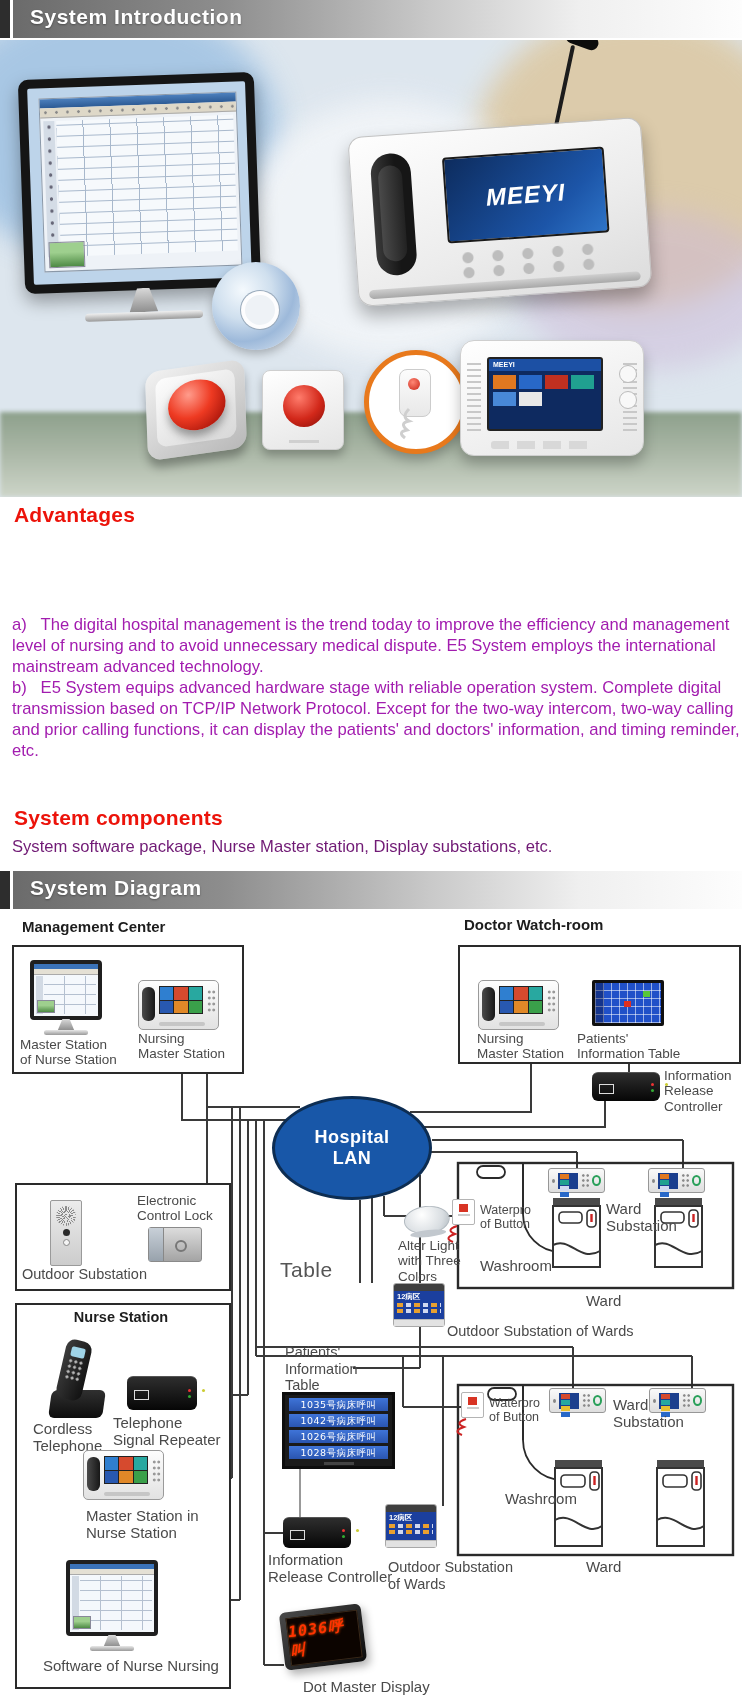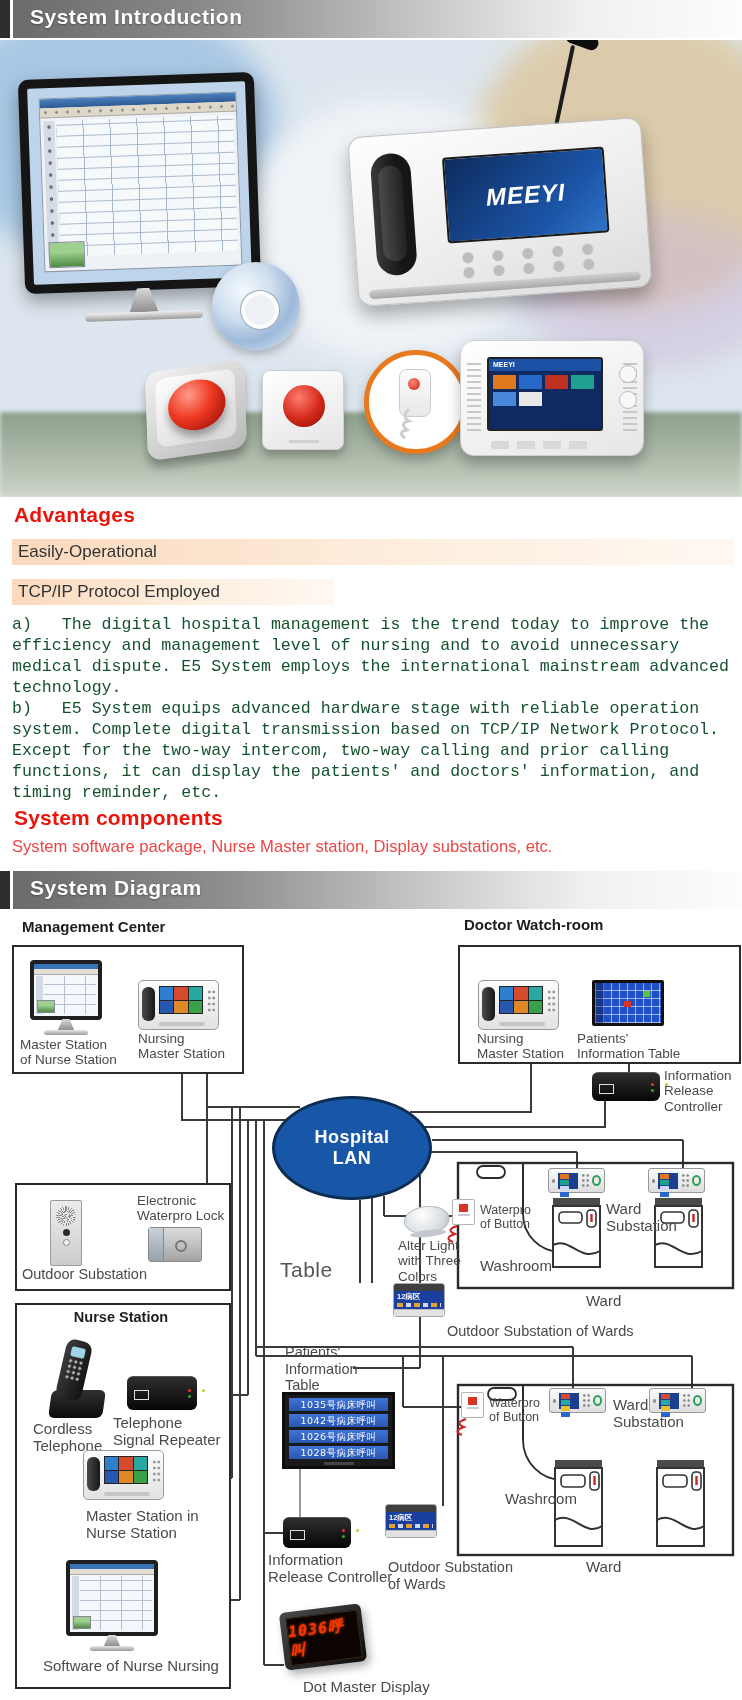--- a/index.html
+++ b/index.html
@@ -12,23 +12,23 @@
   .banner::after{content:"";position:absolute;left:10px;top:0;width:3px;height:38px;background:#fff;}
   .banner .btxt{position:absolute;left:30px;top:5px;color:#fff;font-size:21px;font-weight:bold;
     letter-spacing:.5px;text-shadow:0 1px 2px rgba(0,0,0,.35);}
   
   .redhead{position:absolute;color:#ec130a;font-weight:bold;font-size:21px;letter-spacing:.2px;}
   .advrow{position:absolute;left:12px;width:722px;height:26px;display:flex;}
   .advcell{height:26px;font-size:17px;color:#333;padding:3px 0 0 6px;box-sizing:border-box;
     background:linear-gradient(90deg,#fbd9bd 0%,#fdeede 55%,#fff8f2 100%);}
   .advcell.c1{width:322px;margin-right:14px;}
   .advcell.c2{flex:1;}
-  .paras{position:absolute;left:12px;width:728px;color:#14532d;font-size:16.6px;line-height:21px;font-family:Liberation Mono, monospace;}
+  .paras{position:absolute;left:12px;width:728px;color:#a21caf;font-size:16.6px;line-height:21px;}
   .paras p{margin:0;}
-  .comptext{position:absolute;left:12px;width:728px;color:#ef4444;font-size:16.6px;}
+  .comptext{position:absolute;left:12px;width:728px;color:#701a75;font-size:16.6px;}
   
   .hero{position:absolute;left:0;top:40px;width:742px;height:457px;overflow:hidden;
     background:#dde6ee;}
   .blob{position:absolute;border-radius:50%;filter:blur(14px);}
   .hero-floor{position:absolute;left:0;top:372px;width:742px;height:85px;
     background:linear-gradient(180deg,#8da08c 0%,#a9b6a5 45%,#cdd5c8 100%);filter:blur(2px);}
   
   .h-monitor{position:absolute;left:22px;top:36px;width:236px;transform:rotate(-2deg);}
   .h-frame{background:#151515;border-radius:10px;padding:9px;box-shadow:0 8px 18px rgba(0,0,0,.35);}
   .h-scr{height:196px;background:#bdd4ea;position:relative;overflow:hidden;border-radius:2px;}
@@ -186,21 +186,21 @@
     box-sizing:border-box;gap:3px;}
   .ws-scr{width:25px;height:16px;background:#1b3f8e;display:flex;flex-wrap:wrap;gap:1px;padding:1.5px;
     box-sizing:border-box;}
   .ws-scr i{display:block;width:9px;height:5px;}
   .ws-pad{width:9px;height:15px;background-image:radial-gradient(circle,#8a8a8a 1px,transparent 1.5px);
     background-size:4.5px 5px;}
   .ws-ring{width:11px;height:11px;border-radius:50%;border:2.5px solid #2aa05a;box-sizing:border-box;}
   .dev-12{position:absolute;width:52px;border:1px solid #a8a8a8;border-radius:3px;background:#f2f2f2;
     box-sizing:border-box;}
   .d12-top{height:7px;background:#3f3f3f;border-radius:2px 2px 0 0;}
-  .d12-scr{height:18px;background:#1b3f9e;padding:2px 3px;box-sizing:border-box;}
+  .d12-scr{height:28px;background:#1b3f9e;padding:2px 3px;box-sizing:border-box;}
   .d12-title{color:#fff;font-size:7.5px;font-weight:bold;line-height:1;}
   .d12-row{margin-top:2px;height:4px;background:
     repeating-linear-gradient(90deg,#e8a030 0 6px,transparent 6px 9px,#d0d8f0 9px 14px,transparent 14px 17px);}
   .d12-bot{height:6px;background:#e2e2e2;border-top:1px solid #bbb;}
   .dev-alter{position:absolute;width:46px;transform:rotate(-6deg);}
   .al-dome{width:44px;height:26px;border-radius:50%;border:1px solid #b2bac0;
     background:radial-gradient(circle at 40% 28%,#ffffff,#d8dde1 65%,#aeb6bc);}
   .al-base{width:36px;height:7px;margin:-4px auto 0;border-radius:50%;background:#c2c8ce;}
   .dev-wp{position:absolute;width:23px;height:26px;background:#fff;border:1.5px solid #b4b4b4;
     border-radius:2px;box-sizing:border-box;}
@@ -295,24 +295,22 @@
     <div class="btns">
         <i></i>
         <i></i>
       </div>
     <div class="brow"></div>
   </div>
 </div>
 
 <div class="redhead" style="left:14px;top:503px;">Advantages</div>
 <div class="advrow" style="top:539px;">
-  <div class="advcell c2">Easily-Operational</div>
 </div>
 <div class="advrow" style="top:579px;">
-  <div class="advcell c1">TCP/IP Protocol Employed</div>
 </div>
 <div class="paras" style="top:614px;">
   <p>a)&nbsp;&nbsp;&nbsp;The digital hospital management is the trend today to improve the efficiency and management level of nursing and to avoid unnecessary medical dispute. E5 System employs the international mainstream advanced technology.</p>
   <p>b)&nbsp;&nbsp;&nbsp;E5 System equips advanced hardware stage with reliable operation system. Complete digital transmission based on TCP/IP Network Protocol. Except for the two-way intercom, two-way calling and prior calling functions, it can display the patients' and doctors' information, and timing reminder, etc.</p>
 </div>
 
 <div class="redhead" style="left:14px;top:806px;">System components</div>
 <div class="comptext" style="top:837px;">System software package, Nurse Master station, Display substations, etc.</div>
 
 <div class="banner" style="top:871px;">
@@ -455,21 +453,21 @@
 <div class="lan">Hospital
 LAN</div>
 
 <div class="dbox" style="left:15px;top:1183px;width:212px;height:104px;"></div>
 <div class="dev-intercom" style="left:50px;top:1200px;">
   <div class="ic-star"></div>
   <div class="ic-dot"></div>
     <div class="ic-sm"></div>
 </div>
 <div class="lbl s13" style="left:137px;top:1193px;">Electronic
-Waterpro Lock</div>
+Control Lock</div>
 <div class="dev-lock" style="left:148px;top:1227px;"></div>
 <div class="lbl" style="left:22px;top:1266px;">Outdoor Substation</div>
 
 <div class="lobby">Table</div>
 
 <div class="dbox" style="left:15px;top:1303px;width:212px;height:382px;"></div>
 <div class="boxtitle" style="left:15px;top:1309px;width:212px;text-align:center;font-size:14.5px;">Nurse Station</div>
 <div class="dev-cordless" style="left:46px;top:1340px;">
   <div class="cl-base"></div>
   <div class="cl-hs">

